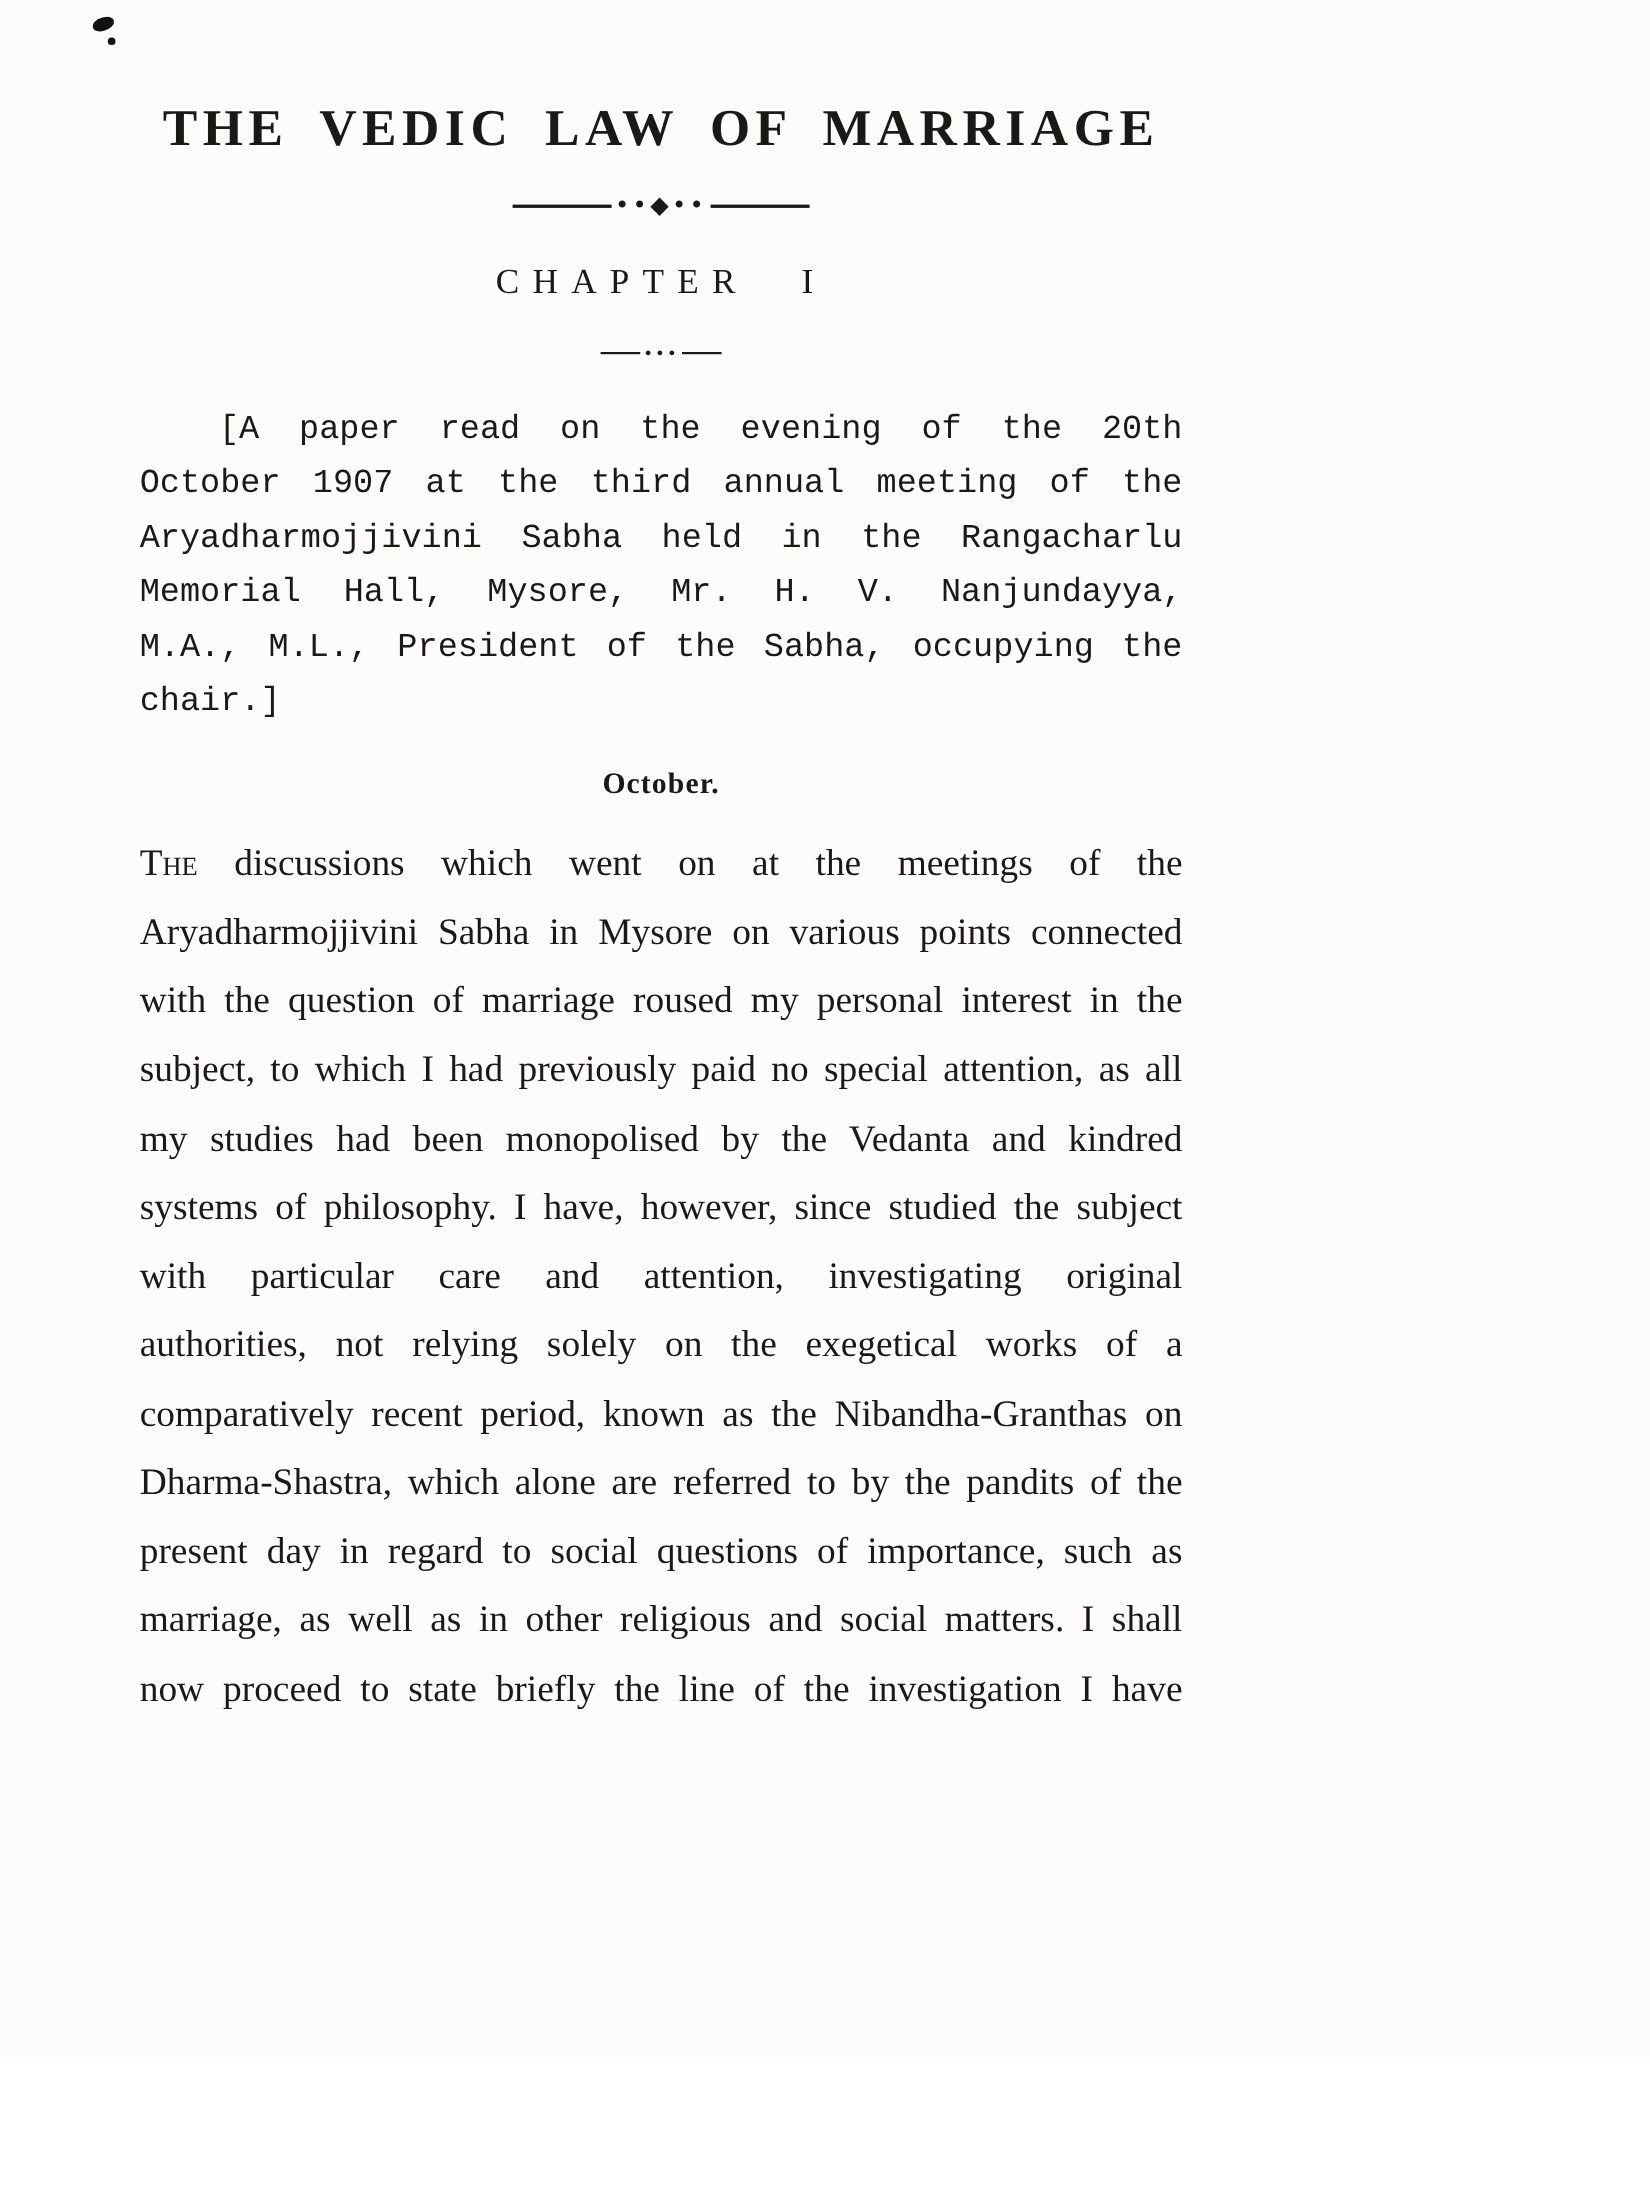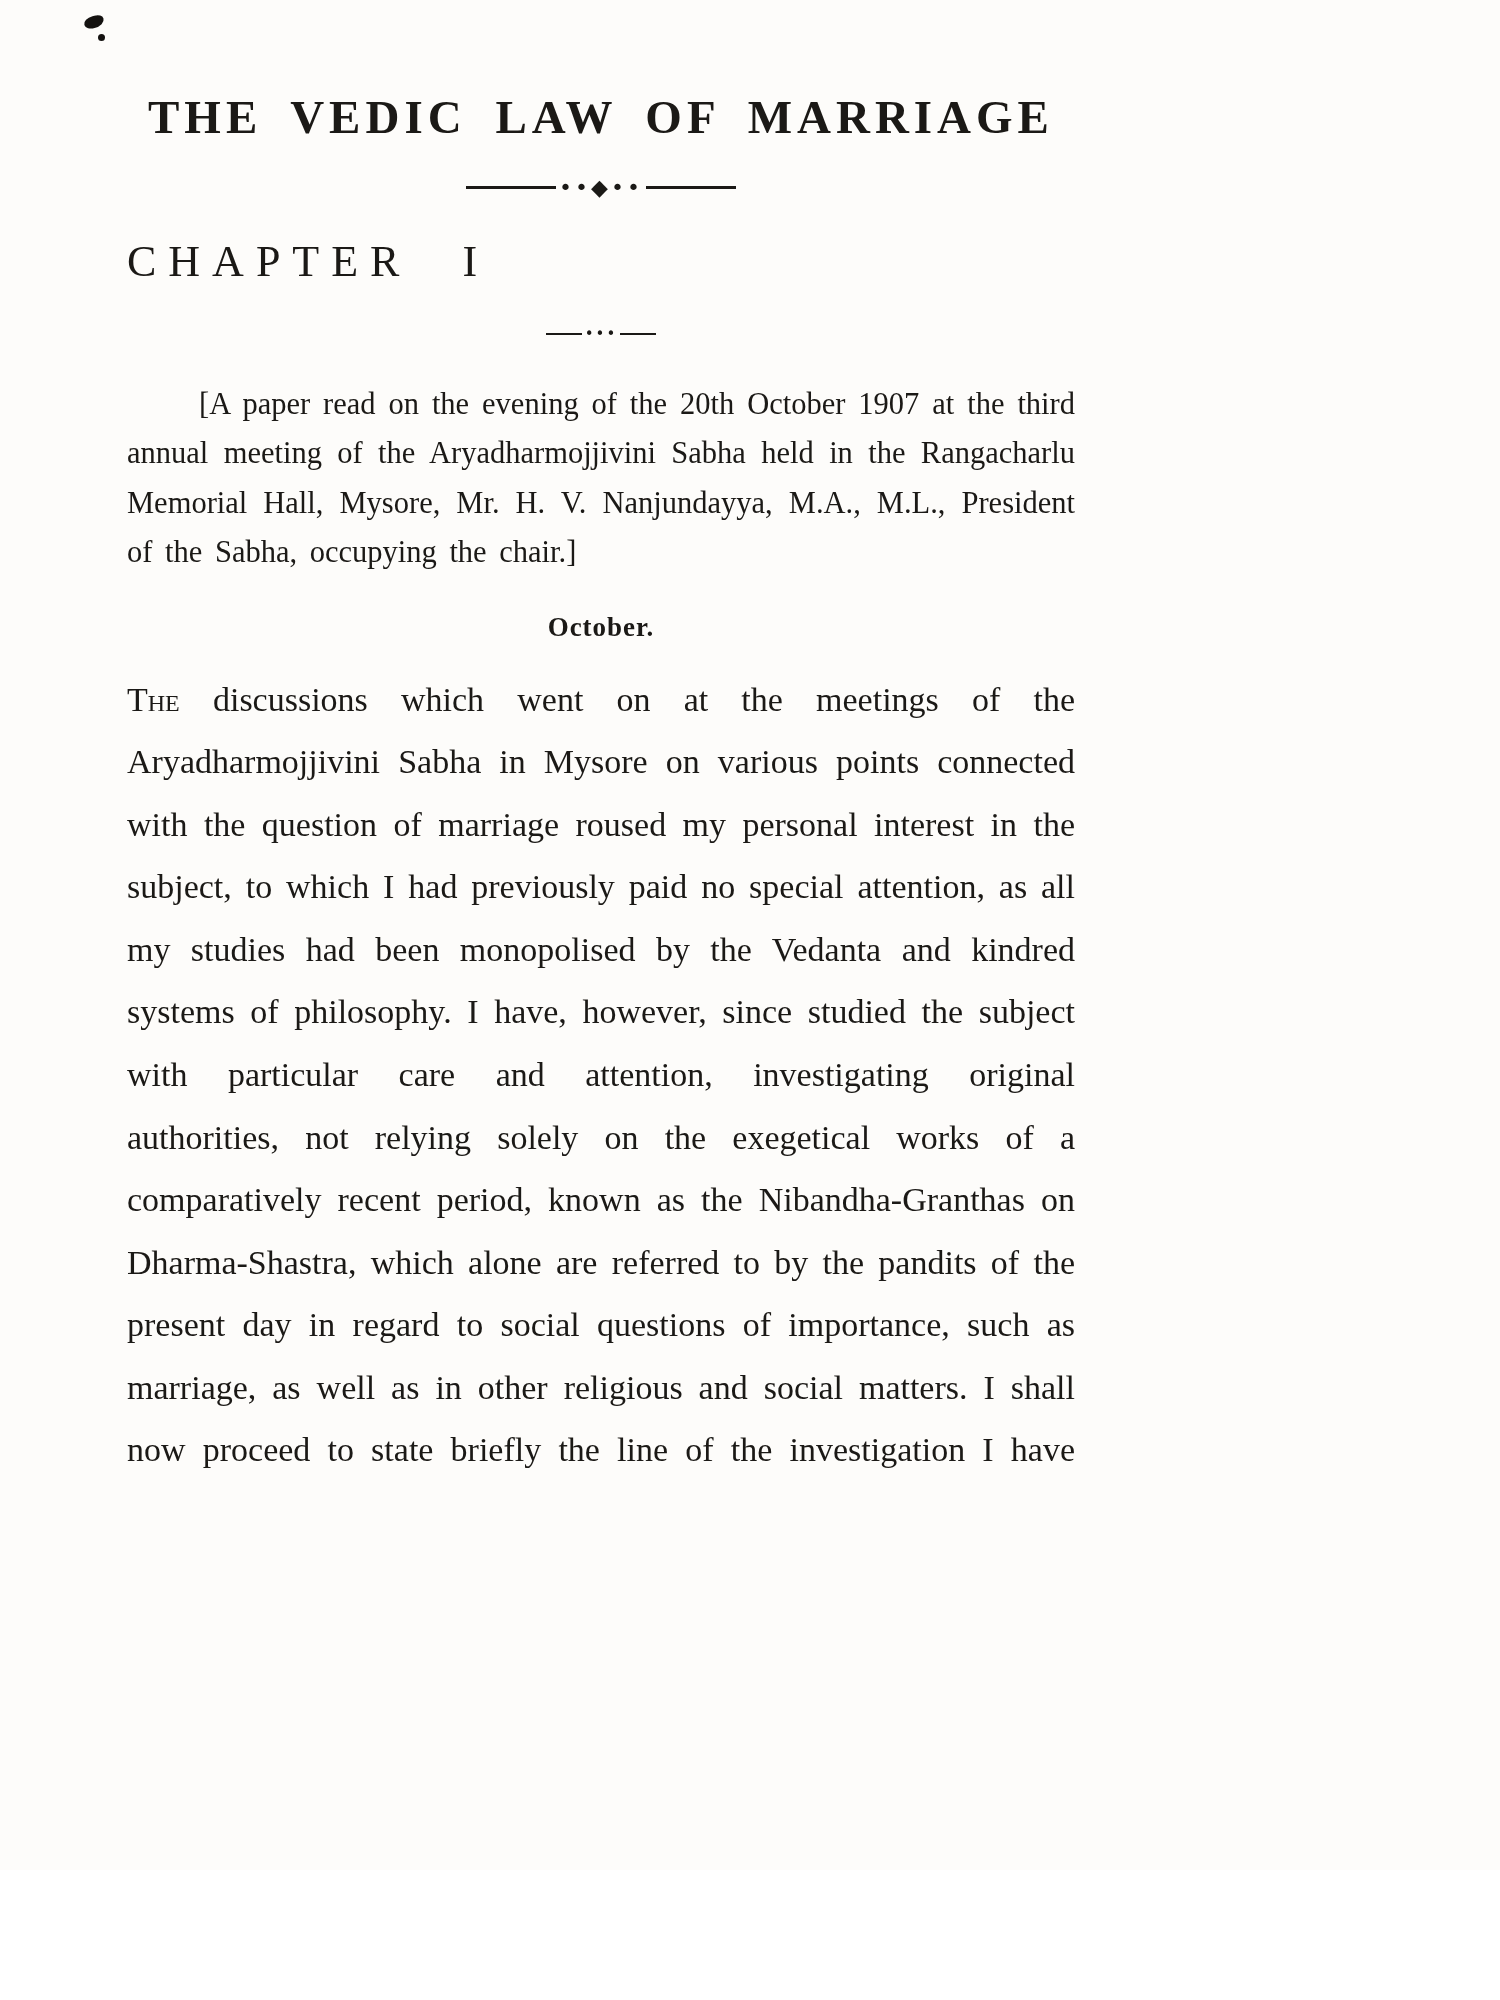--- a/index.html
+++ b/index.html
@@ -59,33 +59,35 @@
   .orn.small .rule {
     width: 36px;
     height: 2px;
   }
   .orn.small .glyphs {
     font-size: 15px;
     letter-spacing: 2px;
   }
   .chapter {
     margin: 44px 0 0;
-    font-size: 44px;
+    text-align: center;
+    font-size: 32px;
     font-weight: normal;
     letter-spacing: 12px;
     word-spacing: 28px;
     line-height: 1.1;
   }
   .note {
     margin: 40px 0 0;
     font-size: 30.5px;
     line-height: 1.62;
     text-align: justify;
     text-indent: 72px;
     word-spacing: 5px;
+    font-family: Liberation Mono, monospace;
   }
   .preamble {
     margin: 34px 0 0;
     text-align: center;
     font-size: 27px;
     font-weight: bold;
     letter-spacing: 1px;
   }
   .bodytext {
     margin: 26px 0 0;

